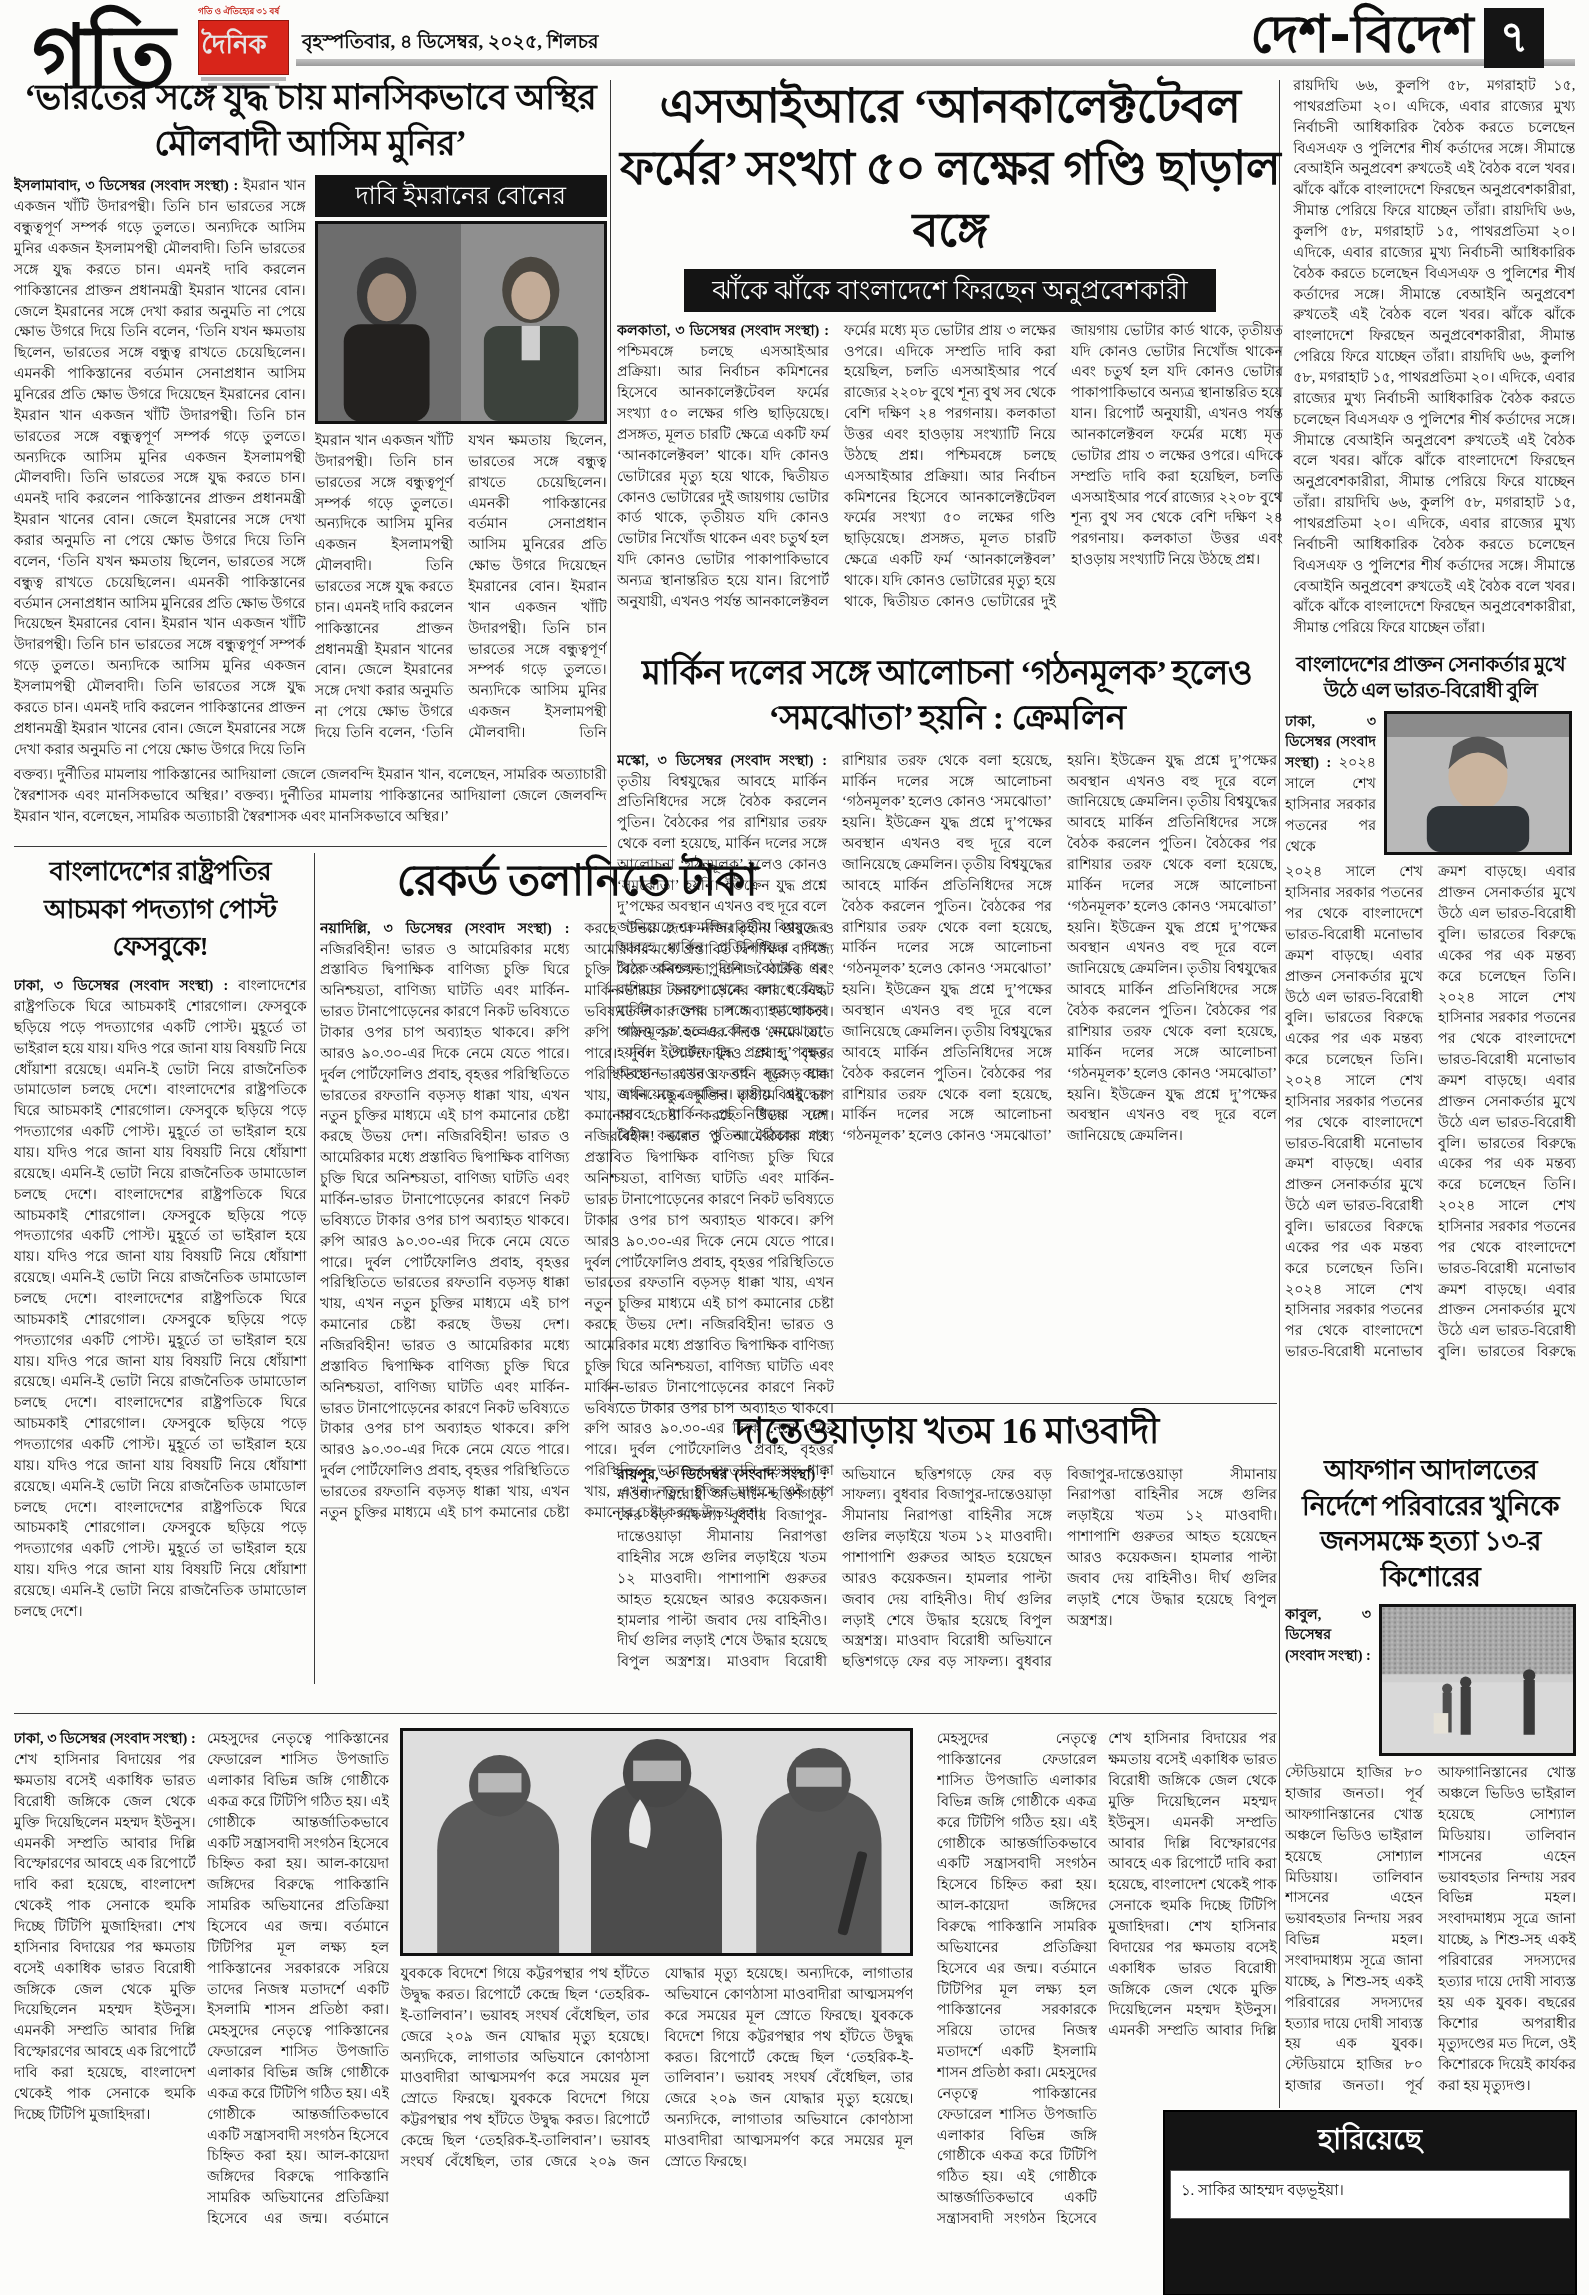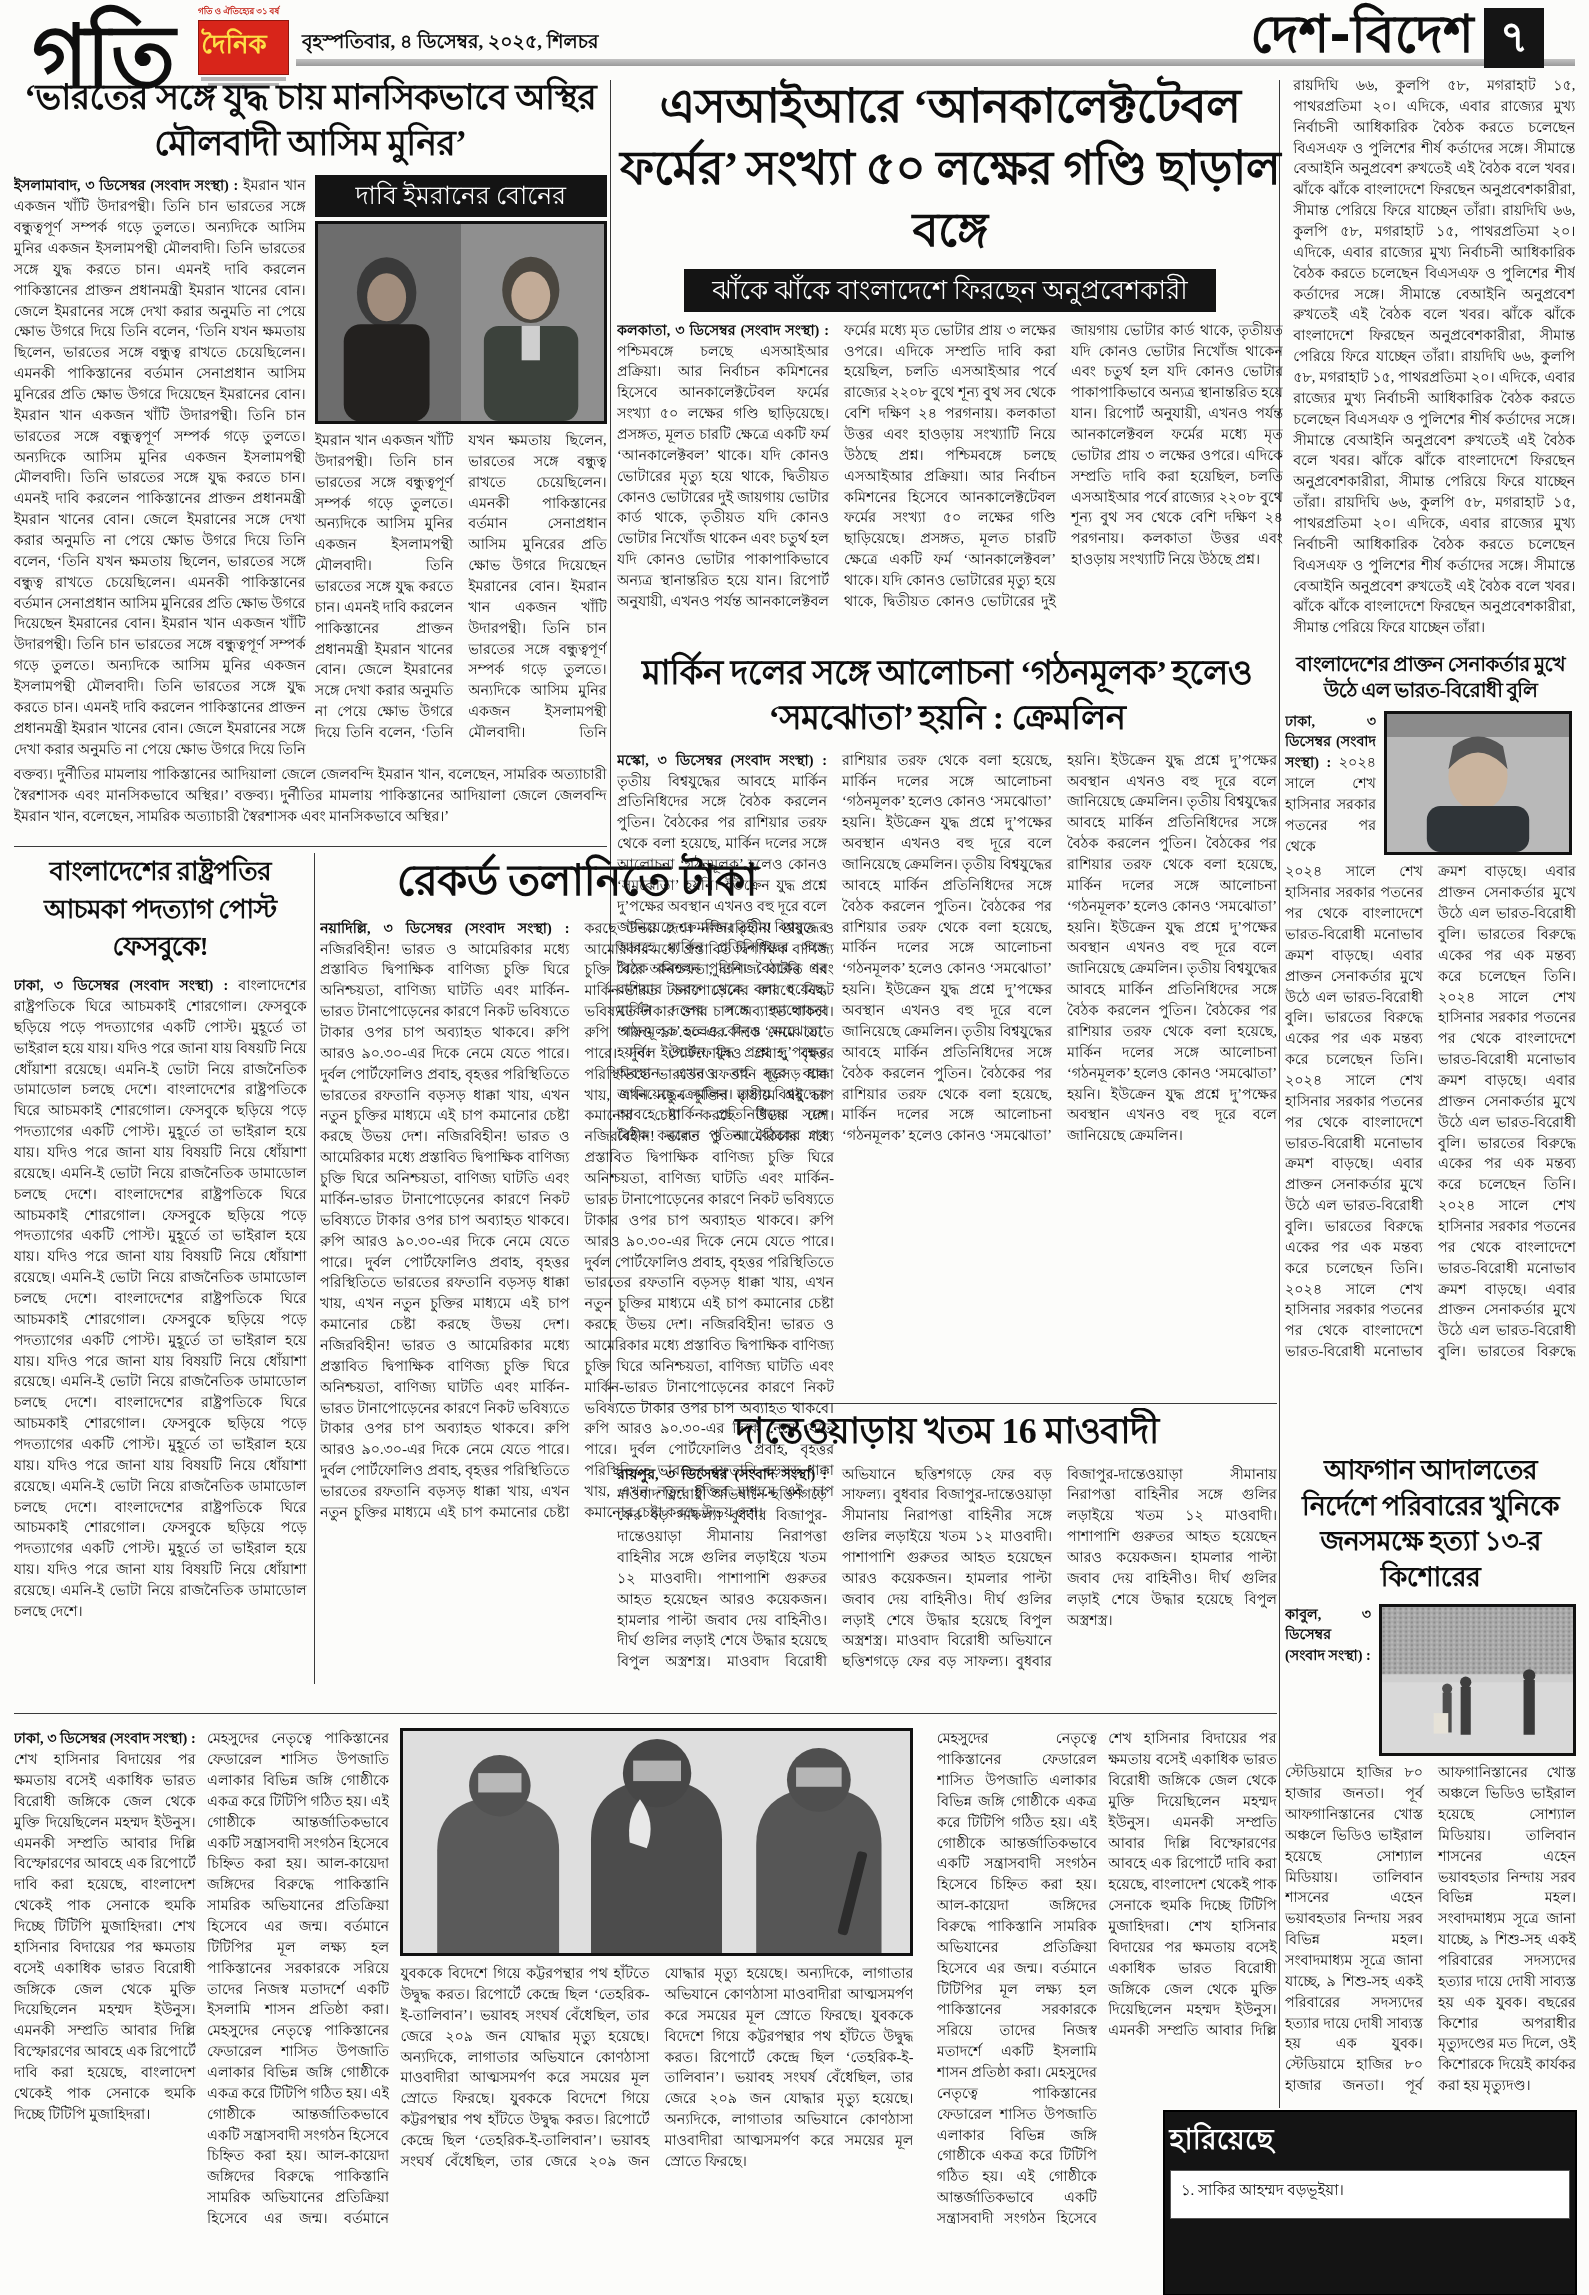--- a/index.html
+++ b/index.html
@@ -4,21 +4,21 @@
 <style>
   html,body{margin:0;padding:0;background:#dddcd8;}
   .page{position:relative;width:1590px;height:2295px;background:#fcfcfa;color:#0e0e0e;
         font-family:"Liberation Serif","DejaVu Serif",serif;overflow:hidden;}
   
   .masthead{position:absolute;left:0;top:0;width:100%;height:72px;}
   .logo-main{position:absolute;left:32px;top:-10.3px;font-size:86px;font-weight:bold;
              font-family:"DejaVu Serif",serif;letter-spacing:-2.3px;}
   .logo-sub{position:absolute;left:198px;top:4.6px;width:91px;}
   .tagline{font-size:8.6px;color:#c41f14;font-weight:bold;white-space:nowrap;}
-  .daily-box{margin-top:1.1px;background:#d8251a;color:#fde047;font-size:26px;font-weight:bold;
+  .daily-box{margin-top:1.1px;background:#d8251a;color:#e5e5e5;font-size:26px;font-weight:bold;
              padding:3.4px 2.3px 5.7px;border:1.1px solid #8e160e;}
   .tiny-bar{height:4px;background:#b5b5b5;margin:2.3px 3.4px 0;}
   .tiny-bar.short{margin:1.7px 10.3px 0;height:3.4px;}
   .date-top{position:absolute;left:302px;top:27px;font-size:19px;font-weight:bold;}
   .gray-rule{position:absolute;left:296px;top:59px;width:1279px;height:6.8px;
              background:linear-gradient(#c2c2c2,#9a9a9a);}
   .section-block{position:absolute;right:46px;top:-5.7px;display:flex;align-items:center;gap:10.3px;}
   .section-title{font-size:52px;font-weight:bold;font-family:"DejaVu Serif",serif;}
   .page-num{display:inline-block;width:60px;height:60px;background:#151515;color:#fff;
             font-size:44px;font-weight:bold;text-align:center;line-height:60px;}
@@ -29,21 +29,21 @@
           padding:5.7px 3.4px;line-height:1.2;}
   .body{font-size:14.3px;line-height:1.46;text-align:justify;overflow:hidden;}
   .dl{font-weight:bold;}
   .cols2{column-count:2;column-gap:15px;}
   .cols3{column-count:3;column-gap:15px;}
   .photo{border:3.4px solid #111;box-sizing:border-box;background:#9a9a9a;}
   .rule{position:absolute;background:#3a3a3a;}
   
   .lost{position:absolute;background:#141414;border:2.3px solid #000;box-sizing:border-box;
         padding:4.6px;z-index:5;}
-  .lost-title{color:#fff;font-size:28.5px;font-weight:bold;margin:1.1px 0 5.7px;}
+  .lost-title{color:#fff;font-size:28.5px;font-weight:bold;text-align:center;margin:1.1px 0 5.7px;}
   .lost-inner{background:#fff;border:1.7px solid #555;padding:8px 10.3px;}
   .lost-inner p{margin:0 0 8px;font-size:15px;line-height:1.5;text-align:justify;}
 </style>
 </head>
 <body>
 
 <div class="page">
 
   <header class="masthead">
     <span class="logo-main">গতি</span>

